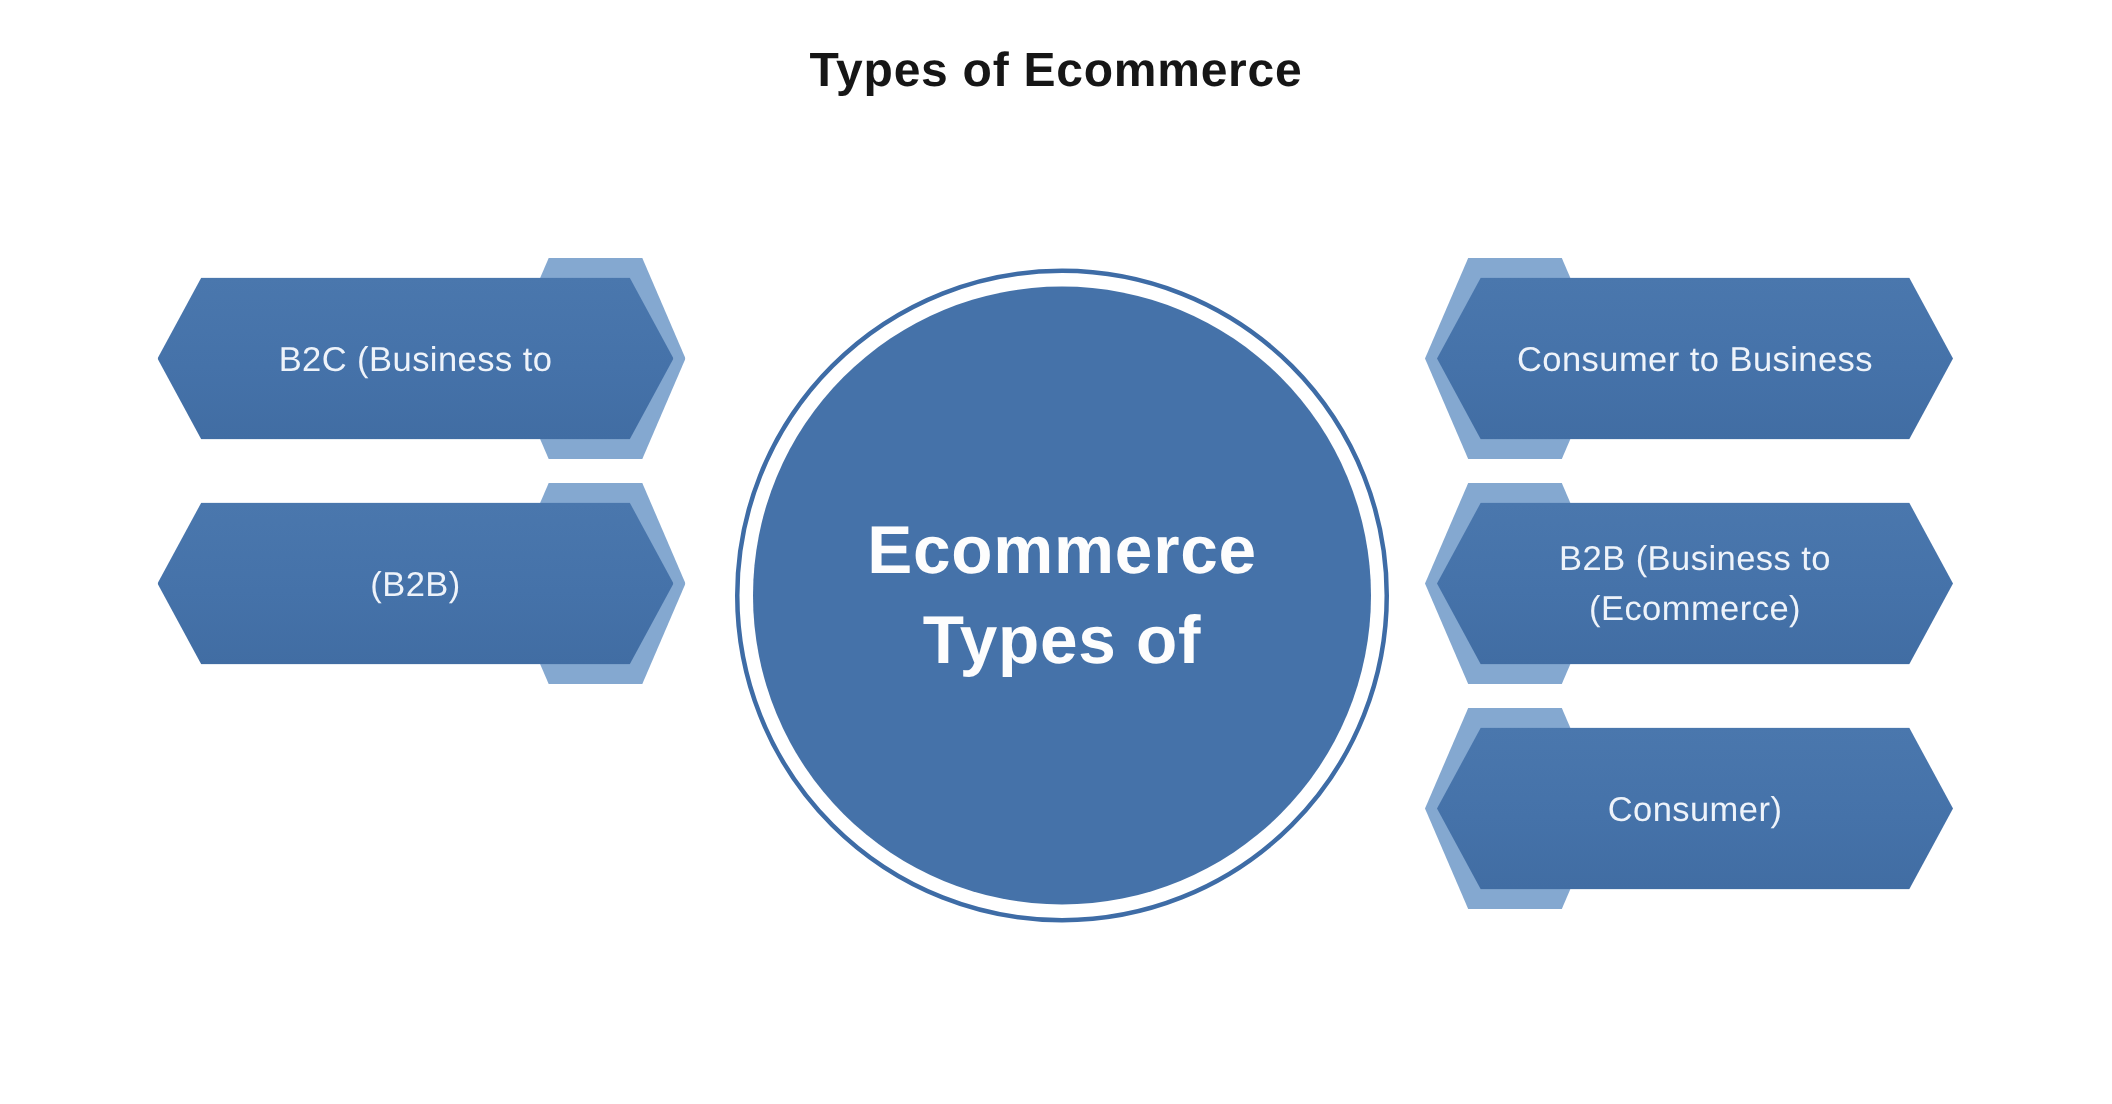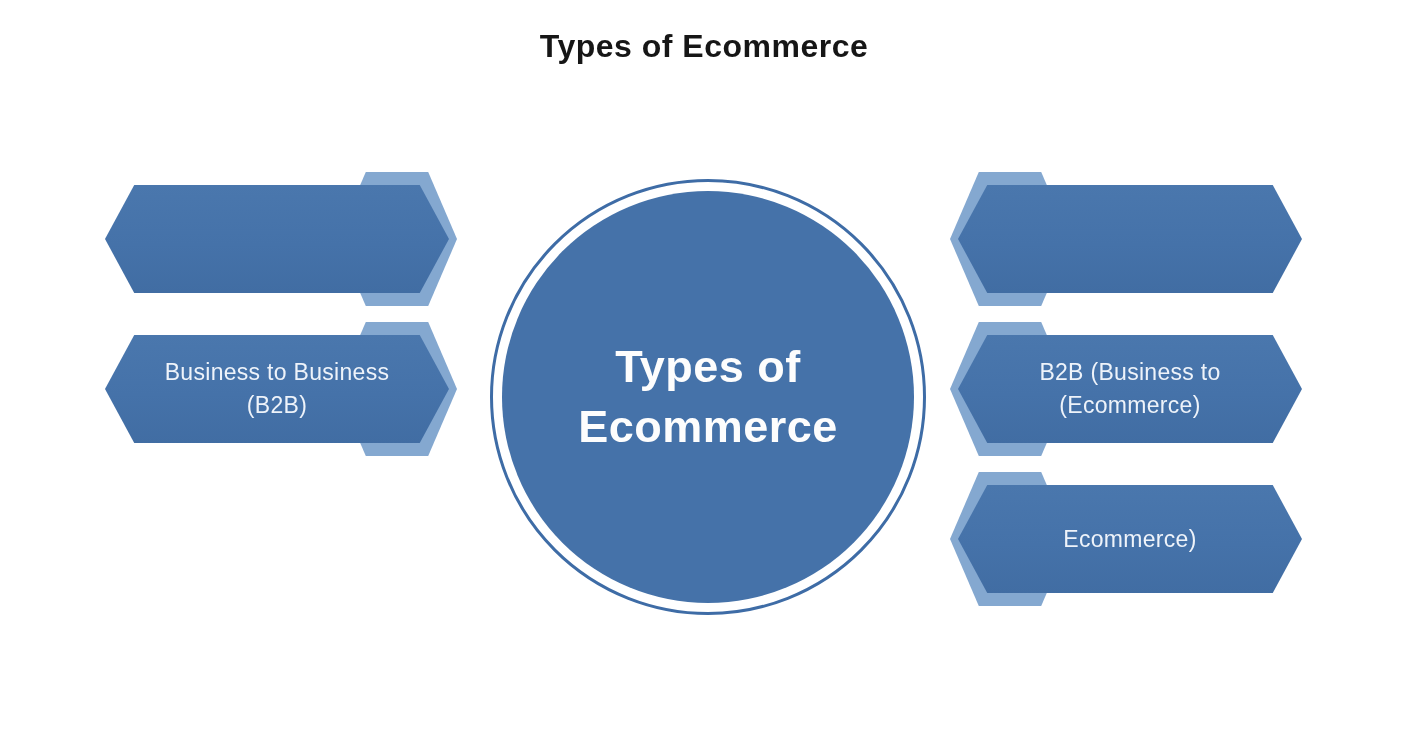--- a/index.html
+++ b/index.html
@@ -104,65 +104,66 @@
 </head>
 <body>
 
 <div class="canvas">
 
   <h1 class="diagram-title">Types of Ecommerce</h1>
 
   <div class="center-ring">
     <div class="center-disc">
       <div class="center-text">
+        <span>Ecommerce</span>
         <span>Types of</span>
-        <span>Ecommerce</span>
       </div>
     </div>
   </div>
 
   <div class="hex-item side-left row-1">
     <div class="hex-shadow"></div>
     <div class="hex-main">
       <div class="hex-label">
+        <span>B2C (Business to</span>
       </div>
     </div>
   </div>
 
   <div class="hex-item side-left row-2">
     <div class="hex-shadow"></div>
     <div class="hex-main">
       <div class="hex-label">
-        <span>Business to Business</span>
         <span>(B2B)</span>
       </div>
     </div>
   </div>
 
 
   <div class="hex-item side-right row-1">
     <div class="hex-shadow"></div>
     <div class="hex-main">
       <div class="hex-label">
+        <span>Consumer to Business</span>
       </div>
     </div>
   </div>
 
   <div class="hex-item side-right row-2">
     <div class="hex-shadow"></div>
     <div class="hex-main">
       <div class="hex-label">
         <span>B2B (Business to</span>
         <span>(Ecommerce)</span>
       </div>
     </div>
   </div>
 
   <div class="hex-item side-right row-3">
     <div class="hex-shadow"></div>
     <div class="hex-main">
       <div class="hex-label">
-        <span>Ecommerce)</span>
+        <span>Consumer)</span>
       </div>
     </div>
   </div>
 
 </div>
 
 </body></html>

